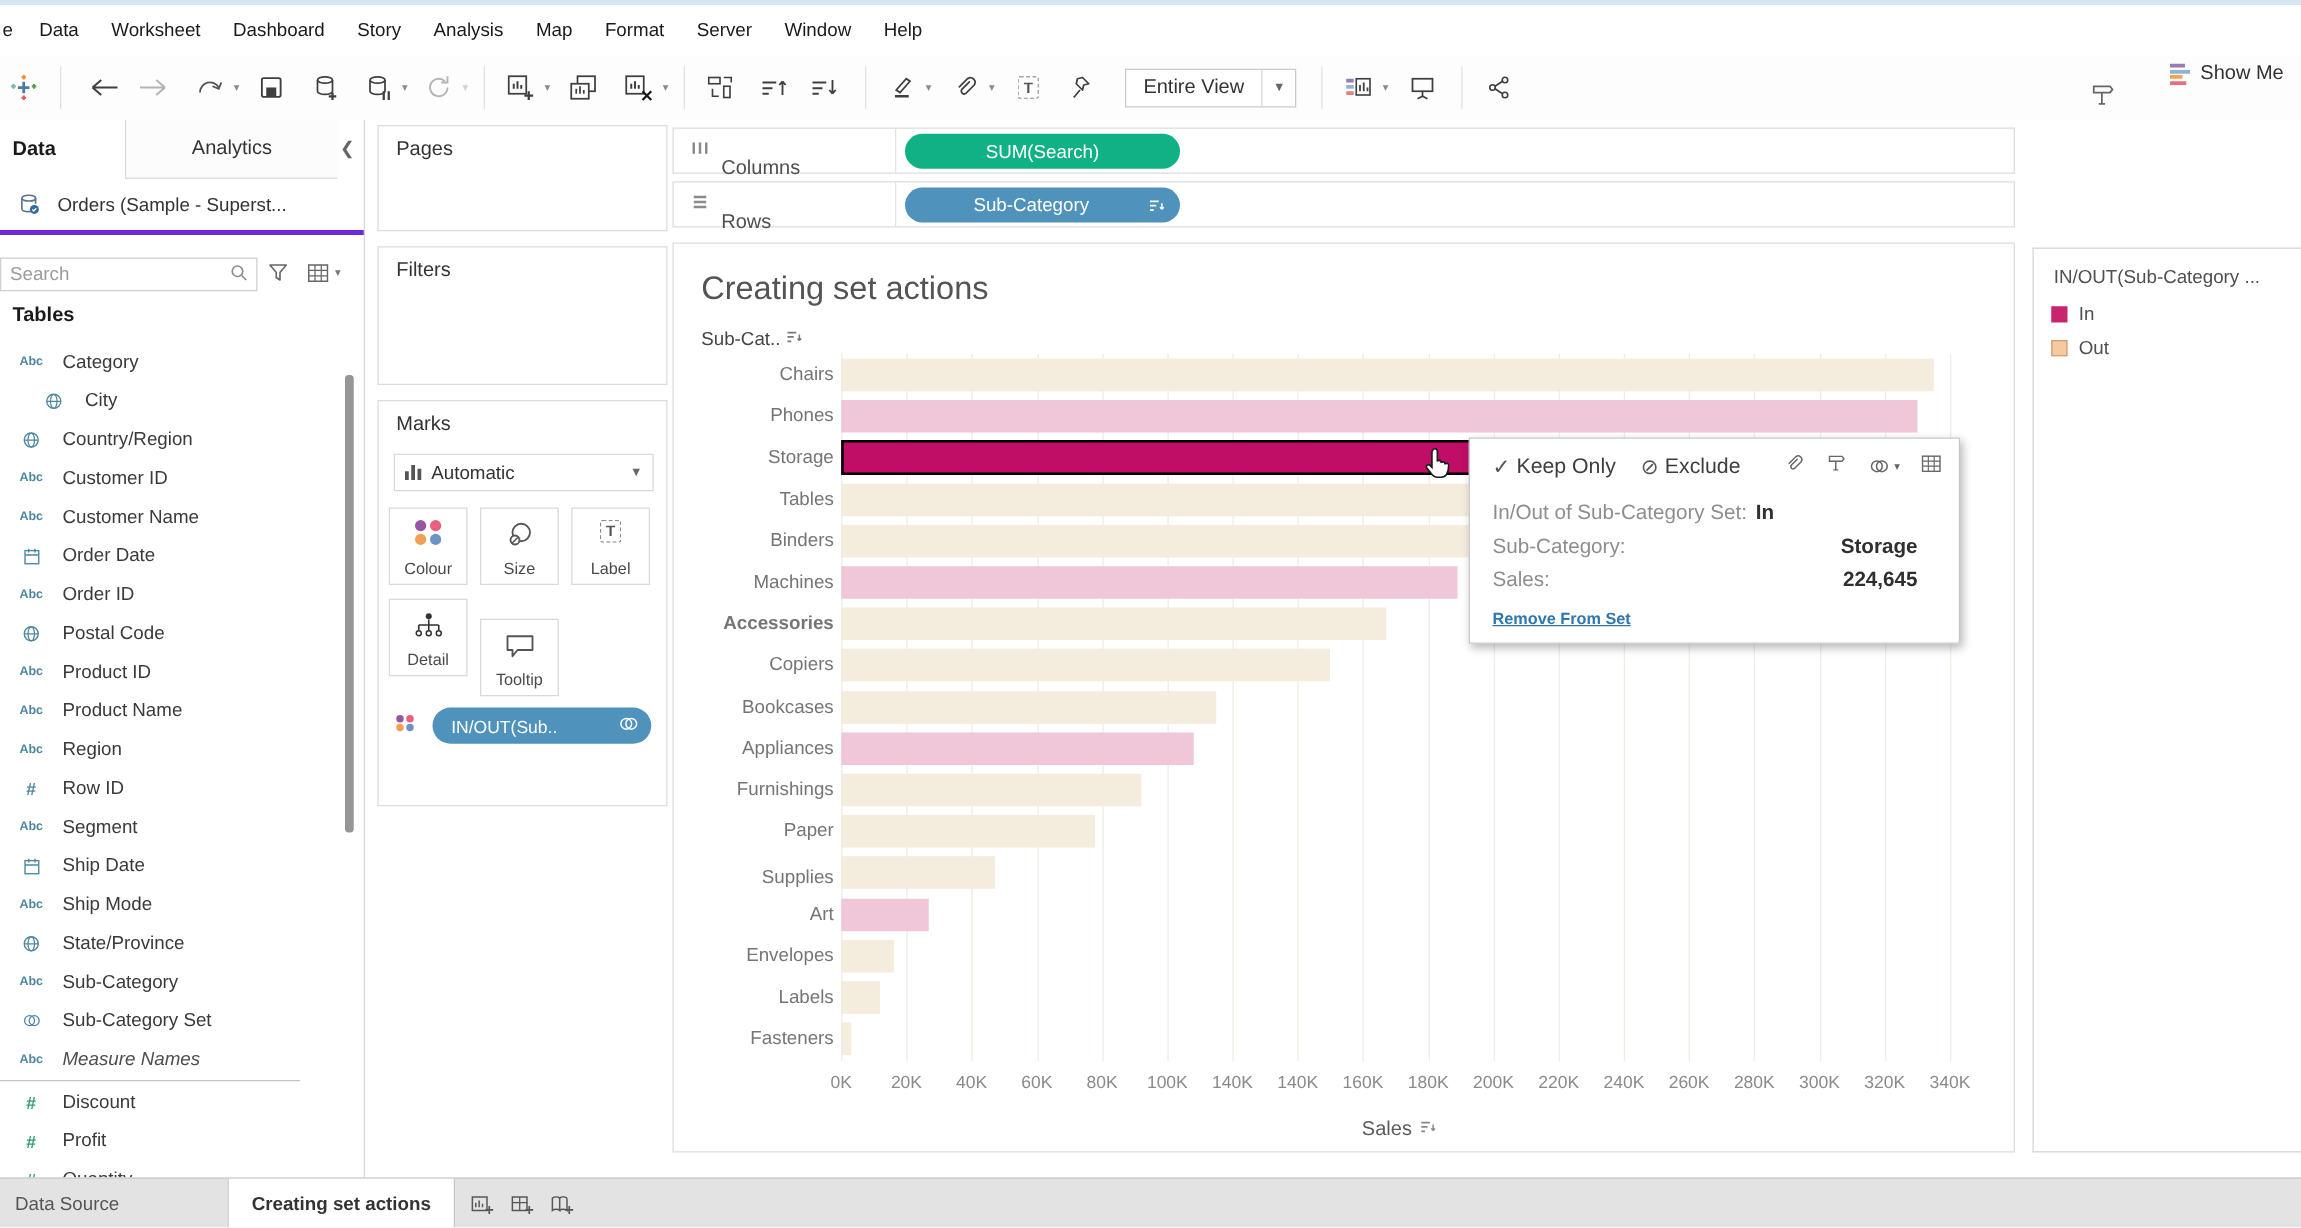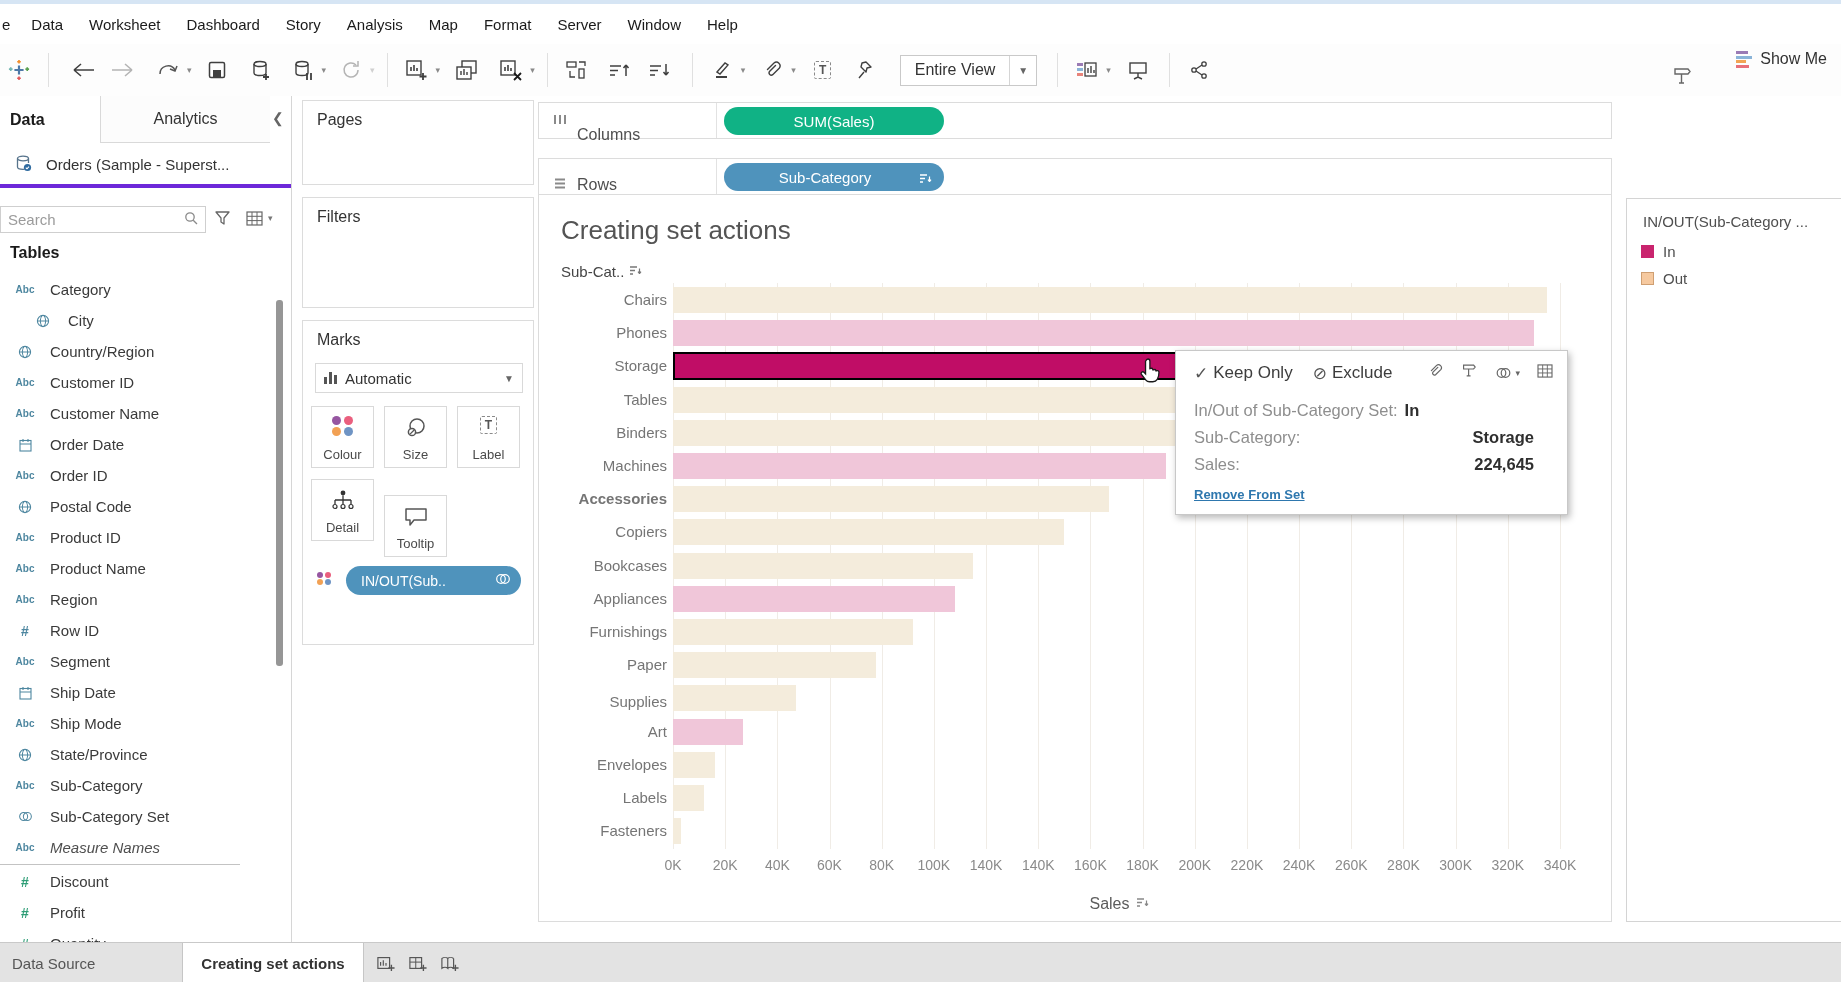--- a/index.html
+++ b/index.html
@@ -66,21 +66,21 @@
   .dots4 { display:grid; grid-template-columns:10px 10px; grid-gap:2px; }
   .dots4 i { width:9px; height:9px; border-radius:50%; display:block; }
   .dots4.small { grid-template-columns:7px 7px; grid-gap:1px; }
   .dots4.small i { width:6px; height:6px; }
   .tbox { border:1.5px dashed #8a8a8a; font-size:12px; color:#555; padding:1px 4px; border-radius:2px; font-weight:bold; }
   #inout-dots { position:absolute; left:14px; top:251px; }
   #inout-pill { position:absolute; left:43px; top:245px; width:175px; height:29px; border-radius:15px; display:flex; align-items:center; padding:0 10px 0 15px; color:#fff; font-size:14px; }
   #inout-pill .pill-set-ic { margin-left:auto; }
   
   .shelf { position:absolute; left:538px; width:1074px; height:37px; background:#fff; border:1px solid #dcdcdc; display:flex; align-items:center; }
-  #columns-shelf { top:102px; } #rows-shelf { top:158px;align-items:flex-end; }
+  #columns-shelf { top:102px; } #rows-shelf { top:145px; }
   .shelf-ic { margin:0 10px 0 14px; }
   .shelf-label { font-size:16px; color:#4f4f4f;margin-top:29px; }
   .shelf-div { position:absolute; left:177px; top:0; width:1px; height:35px; background:#e2e2e2; }
   .pill { position:absolute; left:185px; top:4px; height:28px; border-radius:14px; color:#fff; font-size:15px; display:flex; align-items:center; justify-content:center; width:220px; }
   .pill .pill-sort { position:absolute; right:12px; top:8px; }
   
   #sheet-card { position:absolute; left:538px; top:194px; width:1074px; height:728px; background:#fff; border:1px solid #dcdcdc; }
   #sheet-title { position:absolute; left:22px; top:20px; font-size:26px; color:#545454; }
   #rowfield-header { position:absolute; left:22px; top:68px; font-size:15px; color:#454545; display:flex; align-items:center; gap:5px; }
   .cat-label { position:absolute; left:0; width:128px; text-align:right; font-size:15px; color:#757575; line-height:26px; white-space:nowrap; }
@@ -603,21 +603,21 @@
 
   <div id="columns-shelf" class="shelf">
     <span class="shelf-ic">
       <svg width="14" height="13" viewBox="0 0 14 13">
           <path d="M2 2v9M7 2v9M12 2v9" stroke="#8a8a8a" stroke-width="2"></path>
         </svg>
     </span>
     <span class="shelf-label">Columns</span>
     <span class="shelf-div"></span>
     <span class="pill" id="columns-pill" style="background: rgb(16, 178, 133);">
-      <span>SUM(Sales)</span>
+      <span>SUM(Search)</span>
     </span>
   </div>
   <div id="rows-shelf" class="shelf">
     <span class="shelf-ic">
       <svg width="14" height="13" viewBox="0 0 14 13">
           <path d="M2 2.5h10M2 6.5h10M2 10.5h10" stroke="#8a8a8a" stroke-width="2"></path>
         </svg>
     </span>
     <span class="shelf-label">Rows</span>
     <span class="shelf-div"></span>

